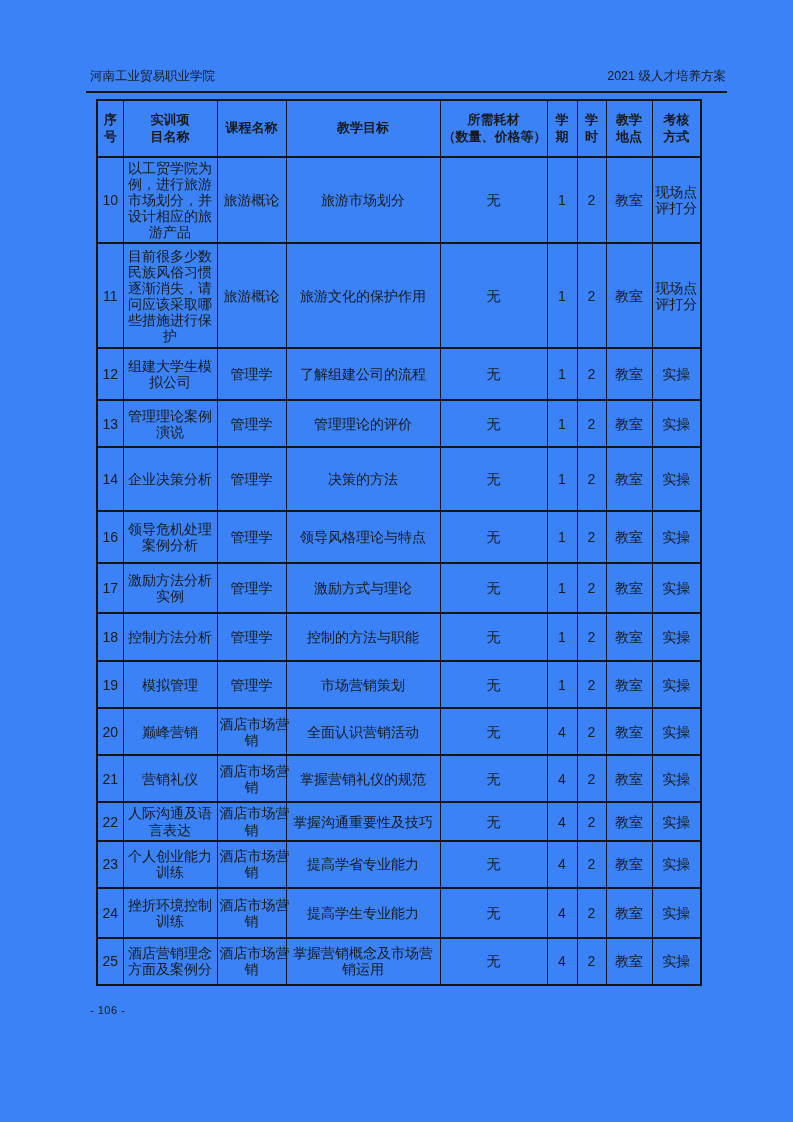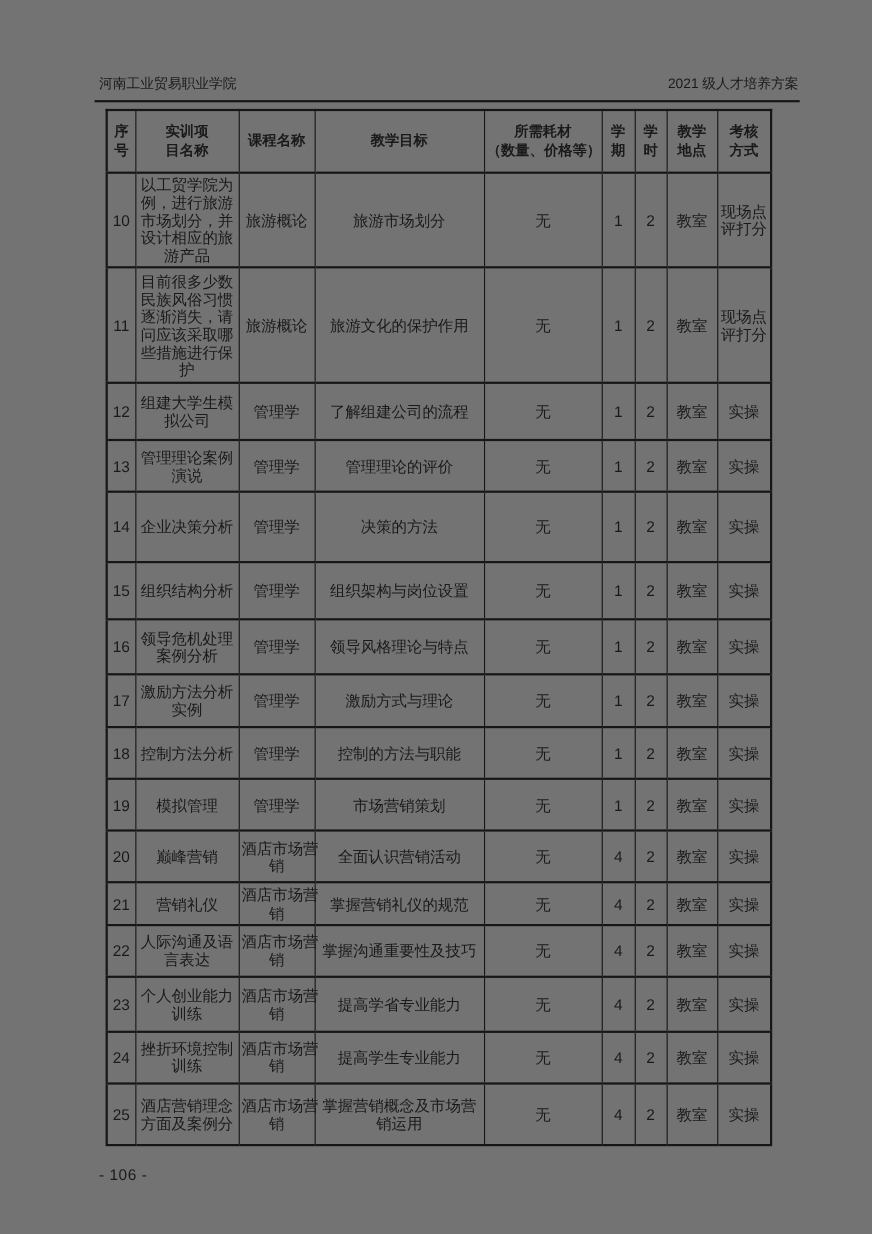--- a/index.html
+++ b/index.html
@@ -1,19 +1,19 @@
 <!DOCTYPE html>
 <html><head>
 <meta charset="utf-8">
 <style>
   html,body { margin:0; padding:0; background:#e8e8e8; }
   .page {
     position:relative;
     width:793px; height:1122px;
-    background:#737373;
+    background:#3b82f6;
     font-family:"Liberation Sans", sans-serif;
     color:#1a1a1a;
     overflow:hidden;
   }
   .content { position:absolute; left:86px; top:68px; width:641px; }
   .doc-header {
     display:flex; justify-content:space-between; align-items:flex-end;
     font-size:12.5px; line-height:16px; padding:0 1px 0 4px;
   }
   .rule { border:none; border-top:2.5px solid #161616; margin:7px 0 0 0; }
@@ -47,21 +47,21 @@
   tbody tr:nth-child(7)  { height:50px; }
   tbody tr:nth-child(8)  { height:48px; }
   tbody tr:nth-child(9)  { height:47px; }
   tbody tr:nth-child(10) { height:47px; }
   tbody tr:nth-child(11) { height:47px;border-radius:23px; }
   tbody tr:nth-child(12) { height:29px; }
   tbody tr:nth-child(13) { height:47px; }
   tbody tr:nth-child(14) { height:50px; }
   tbody tr:nth-child(15) { height:47px; }
   tbody tr:nth-child(16) { height:56px; }
-  .page-number { margin:18px 0 0 4px; font-size:14px; letter-spacing:0.5px; }
+  .page-number { margin:18px 0 0 4px; font-size:11px; letter-spacing:0.5px; }
 </style>
 </head>
 <body>
 
 <div class="page">
   <div class="content">
 
     <div class="doc-header">
       <span>河南工业贸易职业学院</span>
       <span>2021 级人才培养方案</span>
@@ -167,31 +167,20 @@
     <td>企业决策分析</td>
     <td>管理学</td>
     <td>决策的方法</td>
     <td>无</td>
     <td>1</td>
     <td>2</td>
     <td>教室</td>
     <td>实操</td>
   </tr>
 
-  <tr>
-    <td>15</td>
-    <td>组织结构分析</td>
-    <td>管理学</td>
-    <td>组织架构与岗位设置</td>
-    <td>无</td>
-    <td>1</td>
-    <td>2</td>
-    <td>教室</td>
-    <td>实操</td>
-  </tr>
 
   <tr>
     <td>16</td>
     <td class="wrapped">领导危机处理
 案例分析</td>
     <td>管理学</td>
     <td>领导风格理论与特点</td>
     <td>无</td>
     <td>1</td>
     <td>2</td>

